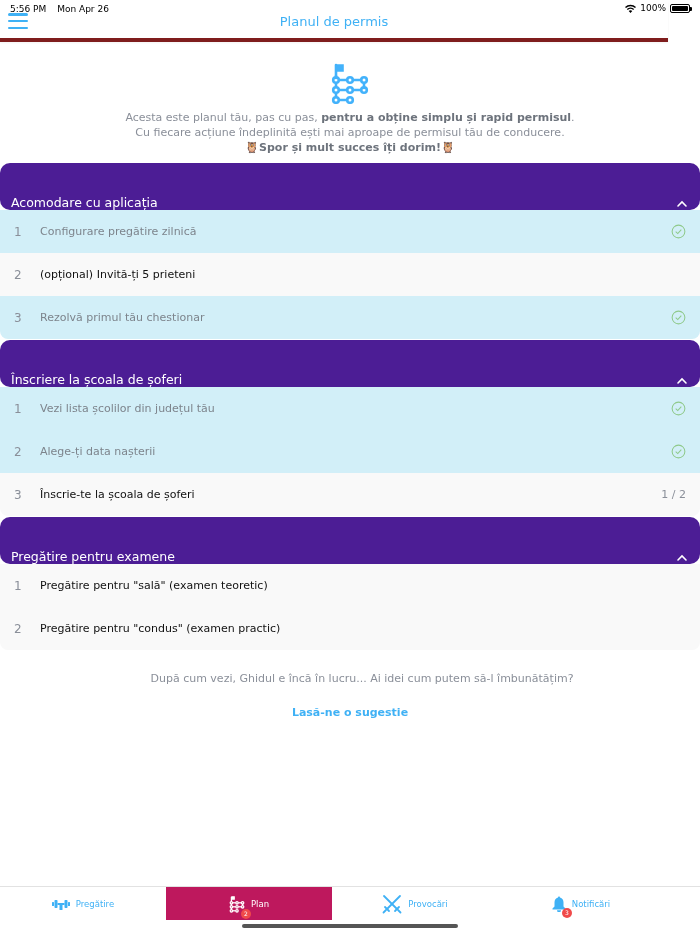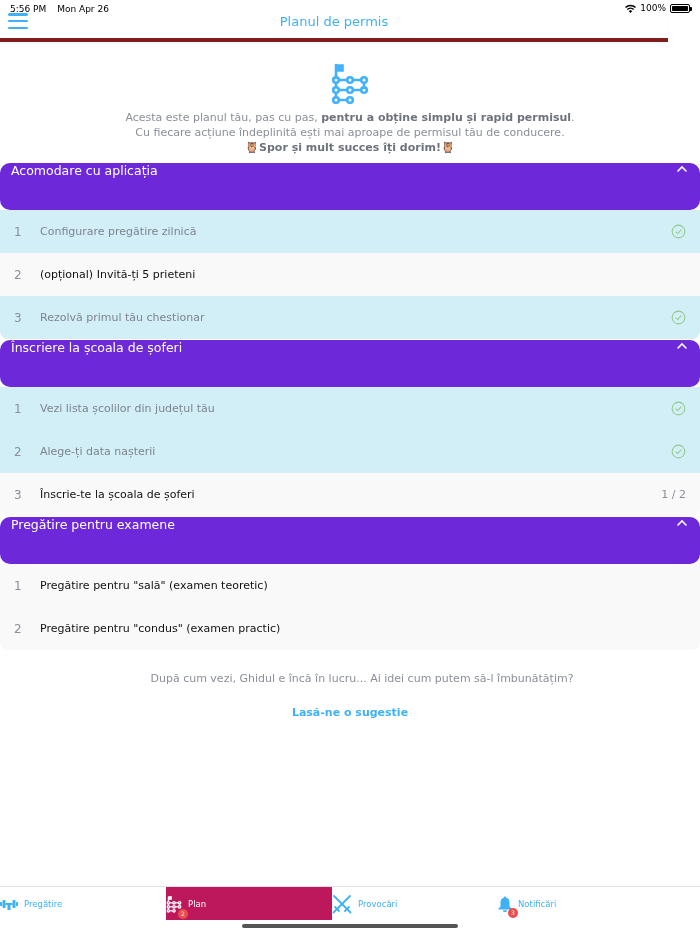--- a/index.html
+++ b/index.html
@@ -19,39 +19,39 @@
   .menu-btn i { display: block; height: 2.5px; background: #3fb1f5; border-radius: 2px; }
   .nav-title { position: absolute; left: 0; right: 0; top: 12px; text-align: center; font-size: 13px; color: #3fb1f5; }
 
   .hero { position: absolute; top: 62px; left: 0; width: 700px; text-align: center; }
   .hero-icon { display: block; margin: 0 auto; }
   .hero-text { margin-top: 6px; font-size: 11px; line-height: 15px; color: #8a8f99; }
   .hero-text b { color: #6d737c; font-weight: bold; }
   .hero-text .strong-line { color: #6d737c; font-weight: bold; }
 
   .section { position: absolute; left: 0; width: 700px; }
-  .section-header { height: 47px; background: #6d28d9; border-radius: 10px; display: flex; align-items: flex-start; justify-content: space-between; padding: 0 12px 0 11px; cursor: pointer; }
+  .section-header { height: 47px; background: #4c1d95; border-radius: 10px; display: flex; align-items: flex-end; justify-content: space-between; padding: 0 12px 0 11px; cursor: pointer; }
   .section-title { color: #fff; font-size: 12.5px; }
   .chevron { width: 12px; height: 12px; }
   .row { height: 43px; display: flex; align-items: center; padding: 0 14px 0 14px; font-size: 11px; cursor: pointer; }
   .row.done { background: #d2eff8; }
   .row.todo { background: #f9f9f9; }
   .row-num { color: #8a8f99; font-size: 12px; width: 14px; }
   .row-label { flex: 1; margin-left: 12px; }
   .row.done .row-label { color: #7d848c; }
   .row.todo .row-label { color: #111; }
   .row-progress { color: #8a8f99; font-size: 11px; }
   .check-icon { width: 15px; height: 15px; }
   .section-body { border-radius: 0 0 8px 8px; overflow: hidden; }
 
   .footer-text { position: absolute; top: 672px; left: 12px; width: 700px; text-align: center; font-size: 11px; color: #8a8f99; }
   .suggest-link { position: absolute; top: 706px; left: 0; width: 700px; text-align: center; font-size: 11px; color: #3fb1f5; font-weight: bold; cursor: pointer; }
 
   .tab-bar { position: absolute; top: 886px; left: 0; width: 700px; height: 34px; border-top: 1px solid #e2e2e2; display: flex; background: #fff; }
-  .tab { width: 166px; height: 33px; display: flex; align-items: center; justify-content: flex-start; gap: 6px; cursor: pointer; position: relative; }
+  .tab { width: 166px; height: 33px; display: flex; align-items: center; justify-content: center; gap: 6px; cursor: pointer; position: relative; }
   .tab.active { background: #be185d; }
   .tab-label { font-size: 8.5px; color: #3fb1f5; }
   .tab.active .tab-label { color: #fff; }
   .tab-icon-wrap { position: relative; display: inline-flex; }
   .badge { position: absolute; right: -6px; bottom: -6px; width: 10px; height: 10px; border-radius: 50%; background: #f04a4a; color: #fff; font-size: 6px; line-height: 10px; text-align: center; }
 
   .home-indicator { position: absolute; top: 924px; left: 242px; width: 216px; height: 4px; border-radius: 3px; background: #555; }
 </style>
 </head>
 <body>

